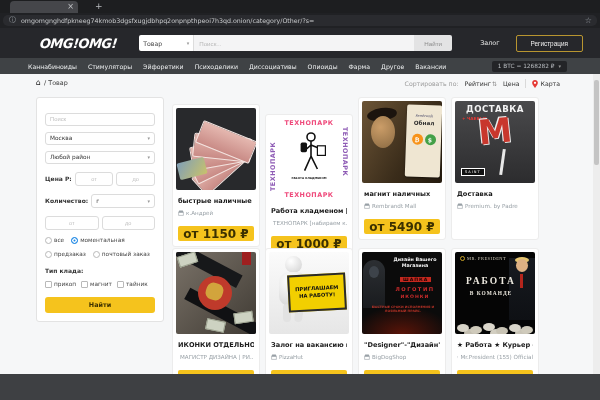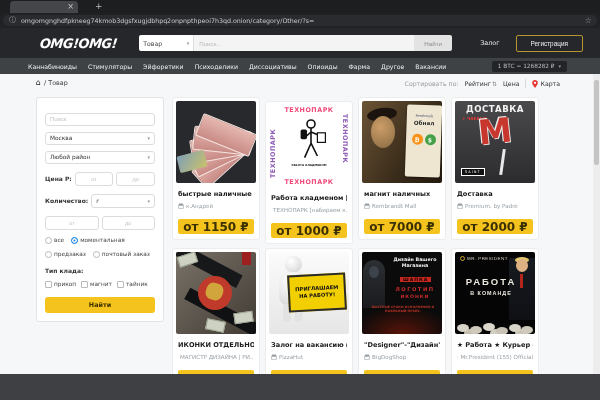--- a/index.html
+++ b/index.html
@@ -86,21 +86,21 @@
             box-sizing:border-box;background:#fff;flex:none;}
   .f-title{font-size:6px;color:#333;font-weight:bold;margin-top:9px;}
   .f-submit{width:100%;height:16px;margin-top:9px;background:#f5c31d;border:0;
             border-radius:3px;font-size:6.4px;font-weight:bold;color:#3e3200;
             font-family:"DejaVu Sans",sans-serif;}
 
   
   .grid{left:172px;top:97px;width:372px;height:294px;}
   .card{position:absolute;width:88px;height:143px;background:#fff;border:1px solid #ececec;
         border-radius:3px;box-sizing:border-box;display:flex;flex-direction:column;}
-  .card.c1{left:0;top:0}.card.c2{left:93px;top:4px}.card.c3{left:186px;top:0}.card.c4{left:279px;top:0}
+  .card.c1{left:0;top:7px}.card.c2{left:93px;top:17px}.card.c3{left:186px;top:0}.card.c4{left:279px;top:0}
   .card.c5{left:0;top:151px}.card.c6{left:93px;top:151px}.card.c7{left:186px;top:151px}.card.c8{left:279px;top:151px}
   .thumb{margin:3px;height:82px;border-radius:2px;overflow:hidden;position:relative;flex:none;}
   .p-title{margin:4px 5px 0;font-size:6.6px;font-weight:bold;color:#1c1c1c;
            white-space:nowrap;overflow:hidden;}
   .p-vendor{margin:5px 5px 0;font-size:5.6px;color:#98a0a6;display:flex;align-items:center;
             gap:2px;white-space:nowrap;overflow:hidden;}
   .p-price{margin:auto 5px 5px;height:15px;background:#f5c31d;border-radius:2px;border:0;
            display:flex;align-items:center;justify-content:center;font-size:12px;
            font-weight:bold;color:#3b3000;font-family:"DejaVu Sans",sans-serif;}
 
@@ -194,21 +194,21 @@
   .dz-i1{position:absolute;left:38px;top:25px;background:#c4281e;color:#180000;font-size:4.6px;
          font-weight:bold;padding:0 3px;letter-spacing:1px;}
   .dz-i2{position:absolute;left:25px;top:34px;width:56px;text-align:center;color:#cf2b2b;
          font-size:5.2px;font-weight:bold;letter-spacing:1.5px;}
   .dz-i3{position:absolute;left:25px;top:42px;width:56px;text-align:center;color:#cf2b2b;
          font-size:4.6px;font-weight:bold;letter-spacing:1px;}
   .dz-foot{position:absolute;left:2px;top:53px;width:78px;text-align:center;color:#b73226;
            font-size:3.2px;font-weight:bold;line-height:1.3;}
 
   
-  .t8{background:#050505;font-family:Liberation Sans, sans-serif;}
+  .t8{background:#050505;font-family:Liberation Serif, serif;}
   .mp-brand{position:absolute;left:5px;top:4px;width:66px;display:flex;align-items:center;
             gap:2px;color:#d9d2c0;font-size:4.4px;letter-spacing:0.5px;white-space:nowrap;
             overflow:hidden;}
   .mp-medal{width:5px;height:5px;border-radius:50%;border:1px solid #c9a227;flex:none;box-sizing:border-box;}
   .mp-man{position:absolute;right:0;top:6px;width:26px;height:62px;
           background:linear-gradient(#171a20,#0e1014);}
   .mp-face{position:absolute;right:7px;top:1px;width:12px;height:13px;border-radius:50%;
            background:#deb184;}
   .mp-hair{position:absolute;right:6px;top:-1px;width:14px;height:6px;border-radius:50%;
            background:#e6c56f;}
@@ -426,40 +426,39 @@
         </div>
       </div>
       <div class="p-title">магнит наличных</div>
       <div class="p-vendor">
         <svg width="6" height="6" viewBox="0 0 10 10">
           <path d="M1 4h8v5H1z" fill="none" stroke="#98a0a6"></path>
             <path d="M0.5 4L2 1h6l1.5 3z" fill="#98a0a6"></path>
         </svg>
         <span>Rembrandt Mall</span>
       </div>
-      <div class="p-price">от 7000 ₽</div>
+      <div class="p-price">от 5490 ₽</div>
     </div>
 
     <div class="card c4">
       <div class="thumb t4">
         <div class="dv-title">ДОСТАВКА</div>
         <div class="dv-sub">+ ЧАЕВЫЕ</div>
         <div class="dv-pole"></div>
         <div class="dv-m">М</div>
         <div class="dv-badge">SAINT</div>
       </div>
       <div class="p-title">Доставка</div>
       <div class="p-vendor">
         <svg width="6" height="6" viewBox="0 0 10 10">
           <path d="M1 4h8v5H1z" fill="none" stroke="#98a0a6"></path>
             <path d="M0.5 4L2 1h6l1.5 3z" fill="#98a0a6"></path>
         </svg>
         <span>Premium. by Padre</span>
       </div>
-      <div class="p-price">от 2000 ₽</div>
     </div>
 
     <div class="card c5">
       <div class="thumb t5">
         <div class="k-d1"></div>
         <div class="k-d2"></div>
         <div class="k-m k-m1"></div>
         <div class="k-m k-m2"></div>
         <div class="k-m k-m3"></div>
         <div class="k-c"></div>

